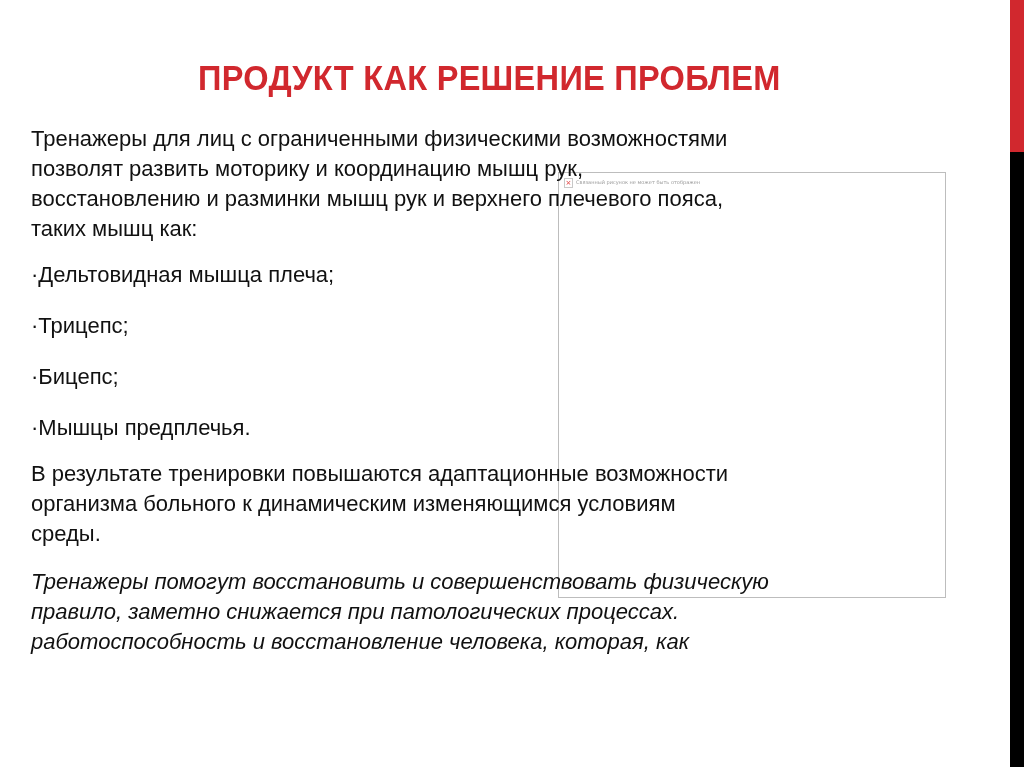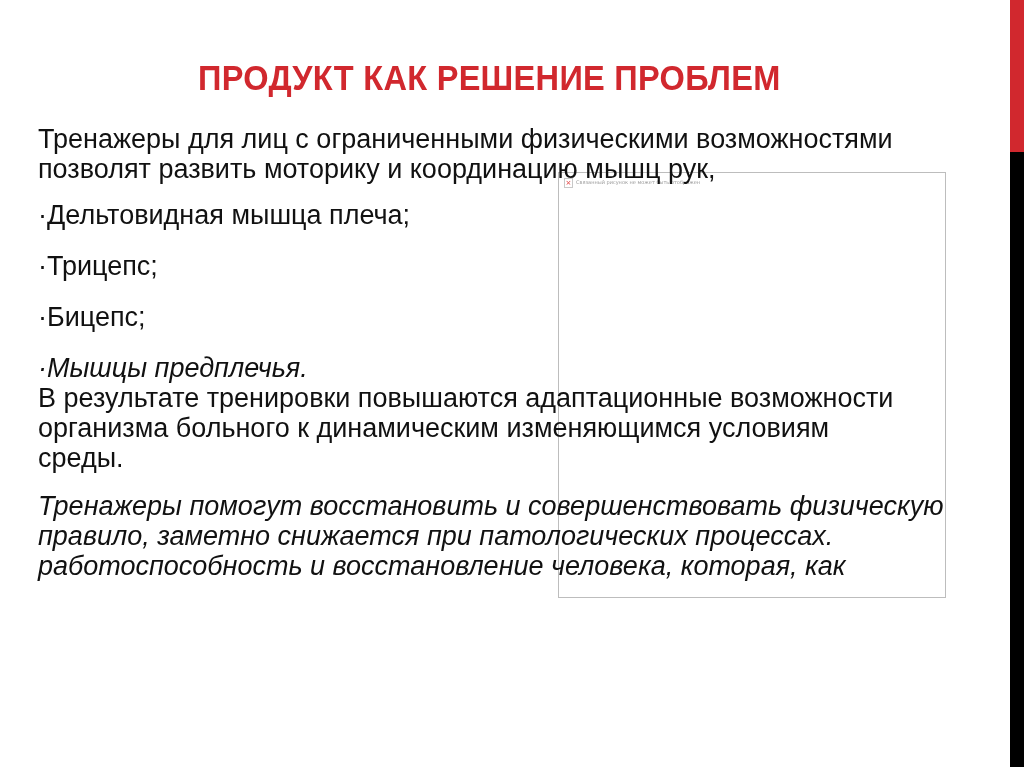--- a/index.html
+++ b/index.html
@@ -82,37 +82,37 @@
       left: 17px;
       top: 5px;
       font-size: 5px;
       color: #9a9a9a;
       white-space: nowrap;
       font-family: "DejaVu Sans", sans-serif;
       line-height: 9px;
     }
     .content {
       position: absolute;
-      left: 38px;
+      left: 31px;
       top: 124px;
       width: 920px;
       font-family: "Liberation Sans", sans-serif;
-      font-size: 27px;
+      font-size: 22px;
       line-height: 30px;
       color: #111111;
       z-index: 2;
     }
     .para {
       margin: 0;
       white-space: nowrap;
     }
     .para .line { display: block; }
     .p1 { margin-bottom: 16px; }
     .bullet { margin: 0 0 21px 0; white-space: nowrap; }
-    .bullet:last-of-type { margin-bottom: 0; font-style: italic; }
+    .bullet:last-of-type { margin-bottom: 16px; }
     .p2 { margin-top: 0; }
     .p3 { margin-top: 18px; font-style: italic; }
   </style>
 </head>
 <body>
 
 <div class="slide">
 
   <div class="accent-bar-red"></div>
   <div class="accent-bar-black"></div>
@@ -121,20 +121,22 @@
 
   <div class="image-placeholder">
     <span class="broken-icon">×</span>
     <span class="alt-text">Связанный рисунок не может быть отображен</span>
   </div>
 
   <div class="content">
     <p class="para p1">
       <span class="line">Тренажеры для лиц с ограниченными физическими возможностями</span>
       <span class="line">позволят развить моторику и координацию мышц рук,</span>
+      <span class="line">восстановлению и разминки мышц рук и верхнего плечевого пояса,</span>
+      <span class="line">таких мышц как:</span>
     </p>
 
     <div>
       <p class="bullet">·Дельтовидная мышца плеча;</p>
       <p class="bullet">·Трицепс;</p>
       <p class="bullet">·Бицепс;</p>
       <p class="bullet">·Мышцы предплечья.</p>
     </div>
 
     <p class="para p2">

